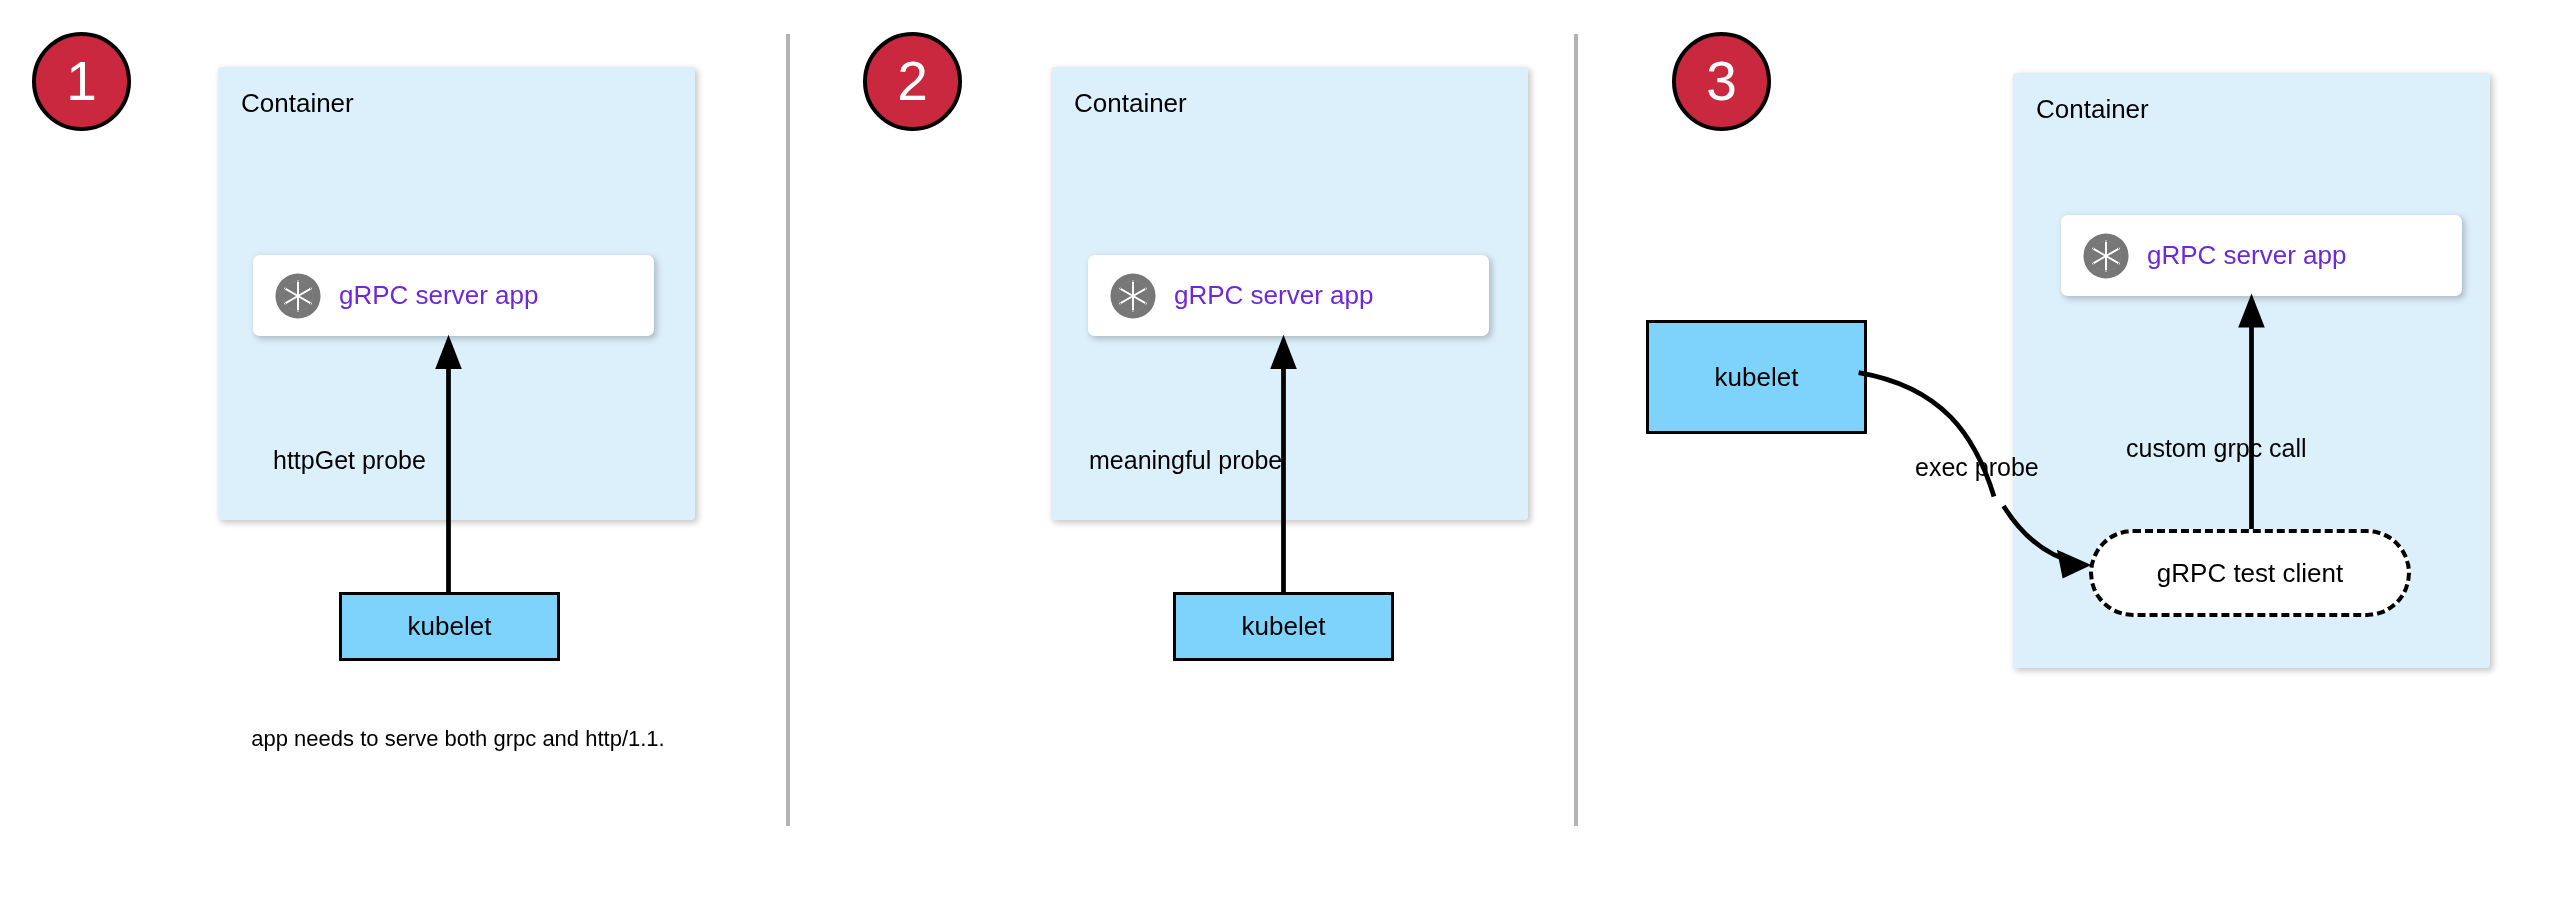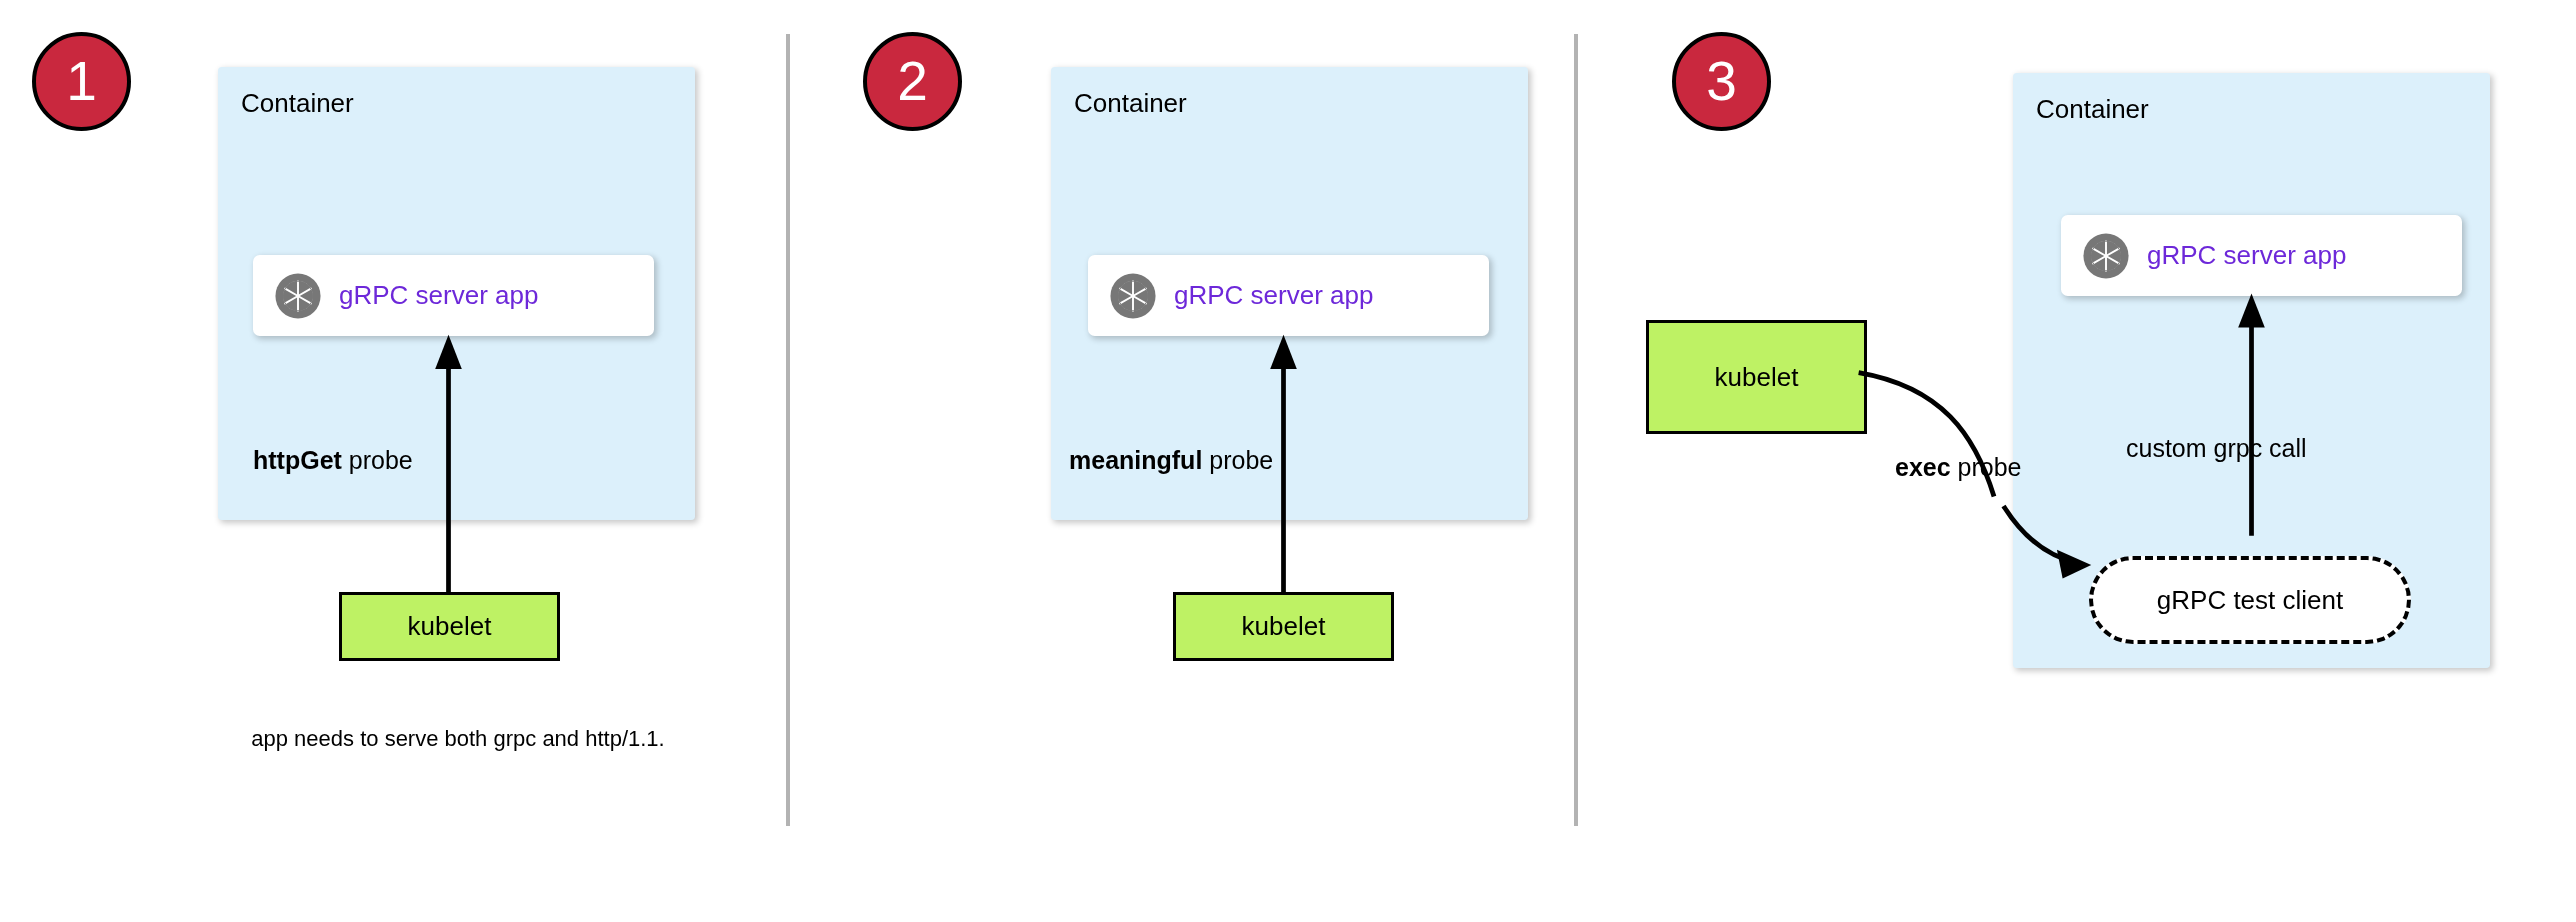--- a/index.html
+++ b/index.html
@@ -82,21 +82,21 @@
   }
   .app-card-label {
     font-size: 26px;
     color: #6d28d9;
     white-space: nowrap;
   }
 
   
   .kubelet-box {
     position: absolute;
-    background: #bef264;
+    background: #7dd3fc;
     border: 3.8px solid #000000;
     box-sizing: border-box;
     display: flex;
     align-items: center;
     justify-content: center;
   }
   .kubelet-box span {
     font-size: 26px;
     color: #000000;
     white-space: nowrap;
@@ -128,21 +128,22 @@
 
   
   .edge-label {
     position: absolute;
     font-size: 25px;
     color: #000000;
     white-space: nowrap;
     background: transparent;
   }
   .edge-label b {
-    font-weight: bold;
+    font-weight: normal;
+    margin-left: 20px;
   }
 
   
   .caption {
     position: absolute;
     font-size: 22px;
     line-height: 1.28;
     text-align: center;
     color: #000000;
   }
@@ -289,21 +290,21 @@
     <span class="app-card-label">gRPC server app</span>
   </div>
 
   <svg class="connector" style="left:2223px; top:293px; width:57px; height:243px;" viewBox="0 0 60 255">
     <line x1="30" y1="255" x2="30" y2="28" stroke="#000000" stroke-width="5"></line>
     <polygon points="30,0 16,36 44,36" fill="#000000"></polygon>
   </svg>
 
   <div class="edge-label" style="left:2126px; top:434px;">custom grpc call</div>
 
-  <div class="test-client-box" style="left:2089px; top:556px; width:322px; height:88px;">
+  <div class="test-client-box" style="left:2089px; top:529px; width:322px; height:88px;">
     <span>gRPC test client</span>
   </div>
 
   <div class="kubelet-box" style="left:1646px; top:320px; width:221px; height:114px;">
     <span>kubelet</span>
   </div>
 
   <svg class="connector" style="left:1851px; top:363px; width:286px; height:224px;" viewBox="0 0 300 235">
     <path d="M 8 10 C 95 25 130 75 150 140" fill="none" stroke="#000000" stroke-width="5"></path>
     <path d="M 160 150 C 185 190 215 205 238 210" fill="none" stroke="#000000" stroke-width="5"></path>

